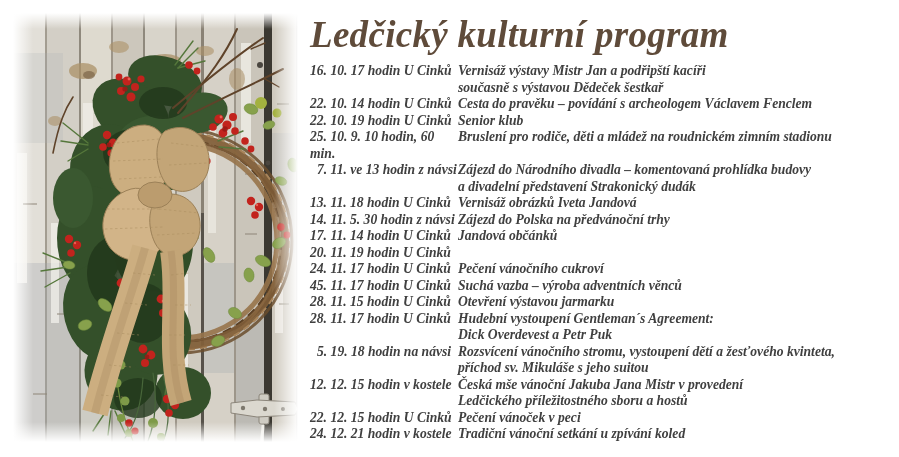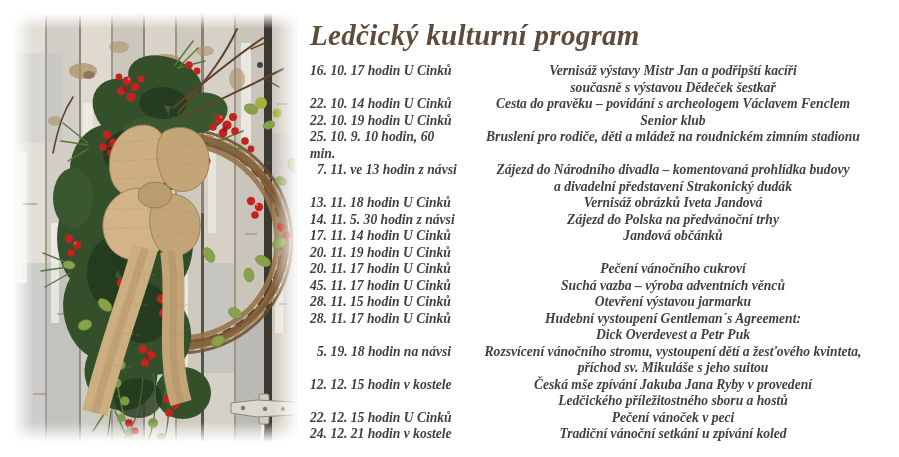--- a/index.html
+++ b/index.html
@@ -20,21 +20,21 @@
   }
   .photo-wrap svg { display: block; width: 100%; height: 100%; }
   .content {
     position: absolute;
     left: 310px;
     top: 19px;
     width: 578px;
   }
   .title {
     margin: 0 0 12px 0;
-    font-size: 29px;
+    font-size: 37px;
     line-height: 32px;
     font-weight: bold;
     font-style: italic;
     color: #5f4b3a;
     letter-spacing: 0.3px;
   }
   .event-list { width: 100%; }
   .event-row {
     display: flex;
     align-items: flex-start;
@@ -43,21 +43,21 @@
     font-weight: bold;
     font-style: italic;
     color: #404040;
   }
   .event-date {
     flex: none;
     width: 148px;
     box-sizing: border-box;
   }
   .event-date.indent { padding-left: 7px; }
-  .event-desc { flex: 1; text-align: center; }
+  .event-desc { flex: 1; }
 </style>
 </head>
 <body>
 
 <div class="poster">
 
   <div class="photo-wrap">
     <svg viewBox="0 0 285 429" xmlns="http://www.w3.org/2000/svg">
       <defs>
         <linearGradient id="fadeL" x1="0" y1="0" x2="1" y2="0">
@@ -412,21 +412,21 @@
         <div class="event-row">
           <div class="event-date">17. 11. 14 hodin U Cinků</div>
           <div class="event-desc">
             <div>Jandová občánků</div>
           </div>
         </div>
         <div class="event-row">
           <div class="event-date">20. 11. 19 hodin U Cinků</div>
         </div>
         <div class="event-row">
-          <div class="event-date">20. 11. 17 hodin U Cinků</div>
+          <div class="event-date">24. 11. 17 hodin U Cinků</div>
           <div class="event-desc">
             <div>Pečení vánočního cukroví</div>
           </div>
         </div>
         <div class="event-row">
           <div class="event-date">45. 11. 17 hodin U Cinků</div>
           <div class="event-desc">
             <div>Suchá vazba – výroba adventních věnců</div>
           </div>
         </div>
@@ -446,21 +446,21 @@
         <div class="event-row">
           <div class="event-date indent">5. 19. 18 hodin na návsi</div>
           <div class="event-desc">
             <div>Rozsvícení vánočního stromu, vystoupení dětí a žesťového kvinteta,</div>
             <div>příchod sv. Mikuláše s jeho suitou</div>
           </div>
         </div>
         <div class="event-row">
           <div class="event-date">12. 12. 15 hodin v kostele</div>
           <div class="event-desc">
-            <div>Česká mše zpívání Jakuba Jana Ryby v provedení</div>
+            <div>Česká mše vánoční Jakuba Jana Mistr v provedení</div>
             <div>Ledčického příležitostného sboru a hostů</div>
           </div>
         </div>
         <div class="event-row">
           <div class="event-date">22. 12. 15 hodin U Cinků</div>
           <div class="event-desc">
             <div>Pečení vánoček v peci</div>
           </div>
         </div>
         <div class="event-row">

